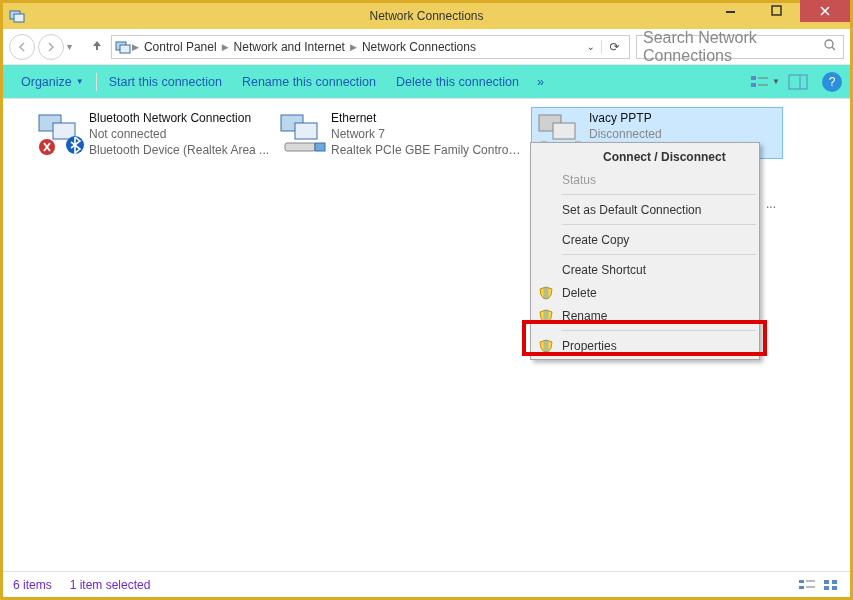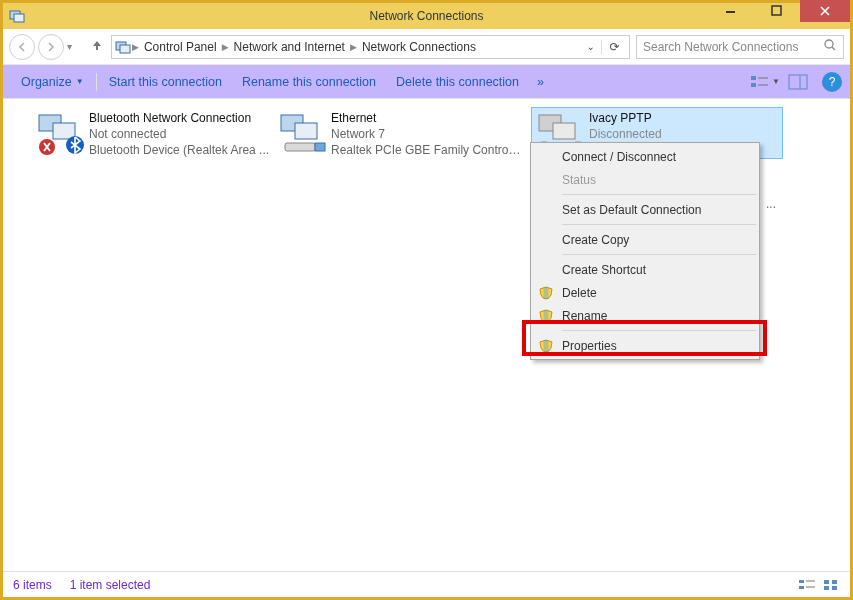--- a/index.html
+++ b/index.html
@@ -51,26 +51,26 @@
   }
   .address-bar .loc-icon { width:18px; display:flex; align-items:center; justify-content:center;}
   .address-bar .crumb { padding: 0 5px; color: #333; }
   .address-bar .sep { color: #888; font-size: 9px; }
   .address-bar .spacer { flex:1; }
   .address-bar .drop { padding: 0 6px; color:#555; font-size:10px;}
   .address-bar .refresh { width:26px; text-align:center; border-left:1px solid #ddd; color:#555;}
   .search-box {
     width: 208px; height: 24px; border: 1px solid #ccc;
     display: flex; align-items: center; padding: 0 6px;
-    font-size: 12px; color: #888;
+    font-size: 16px; color: #888;
   }
   .search-box .ph { flex:1; }
   .search-box .mag { color:#888; }
   .toolbar {
-    height: 34px; background: #c4b5fd;
+    height: 34px; background: #5eead4;
     border-bottom: 1px solid #e0e0e0;
     display: flex; align-items: center; padding: 0 8px;
     font-size: 12.5px; color: #1e5bb5; text-align: right;
   }
   .toolbar .tb-item { padding: 0 10px; display:flex; align-items:center; }
   .toolbar .tb-item .dd { font-size:8px; margin-left:4px; color:#1e5bb5;}
   .toolbar .tb-sep { width:1px; height:18px; background:#e0e0e0; margin:0 2px;}
   .toolbar .overflow { padding:0 8px; color:#1e5bb5;}
   .toolbar .spacer { flex:1; }
   .toolbar .view-btn { display:flex; align-items:center; padding:0 4px; color:#555;}
@@ -89,21 +89,21 @@
   .conn .text-box .device { color:#666; white-space:nowrap; overflow:hidden; text-overflow:ellipsis;}
   .ctx-menu {
     position:absolute; width:230px; background:#f0f0f0;
     border:1px solid #a7a7a7; box-shadow:3px 3px 4px rgba(0,0,0,.25);
     padding:2px 1px; font-size:12px;
   }
   .ctx-menu .row {
     height:23px; display:flex; align-items:center; padding:0 10px 0 30px;
     position:relative; color:#333;
   }
-  .ctx-menu .row.bold { font-weight:400; }
+  .ctx-menu .row.bold { font-weight:700;margin-left:41px; }
   .ctx-menu .row.disabled { color:#9a9a9a;text-align:center; }
   .ctx-menu .sep { height:1px; background:#d4d4d4; margin:3px 2px 3px 30px;}
   .ctx-menu .shield {
     position:absolute; left:7px; width:14px; height:14px;
   }
   .highlight-box {
     position:absolute; border:4px solid #e10000;
   }
   .statusbar {
     height:26px; border-top:1px solid #e0e0e0; background:#fff;

